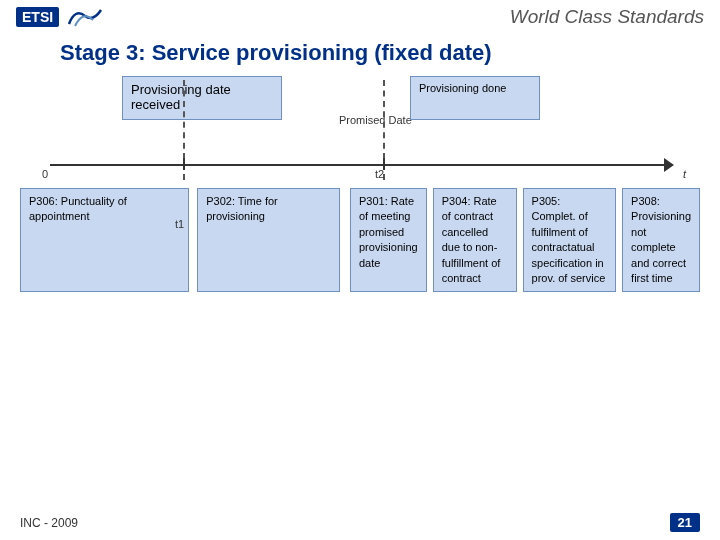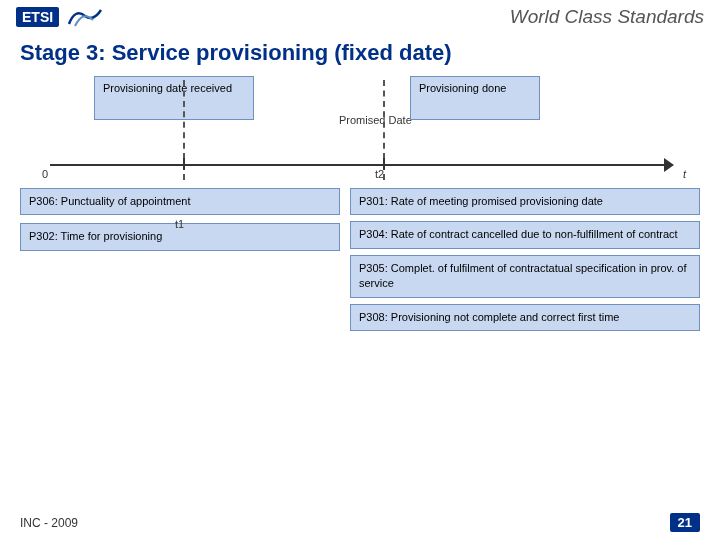--- a/index.html
+++ b/index.html
@@ -40,20 +40,21 @@
       font-size: 19px;
       font-style: italic;
     }
 
     
     #title {
       font-size: 22px;
       font-weight: bold;
       color: #003087;
       padding: 8px 20px 6px 20px;
+      margin-left: 40px;
     }
 
     
     #diagram {
       padding: 4px 20px 0 20px;
       position: relative;
     }
 
     
     .top-boxes {
@@ -62,24 +63,24 @@
       gap: 0;
       margin-bottom: 0;
       position: relative;
       height: 70px;
     }
 
     .box-prov-date {
       background: #c8d8f0;
       border: 1px solid #7090c0;
       padding: 5px 8px;
-      font-size: 11px;
+      font-size: 13px;
       width: 160px;
       min-height: 44px;
-      margin-left: 74px;
+      margin-left: 102px;
       margin-top: 0;
     }
 
     .promised-date-label {
       position: absolute;
       left: 319px;
       top: 38px;
       font-size: 11px;
       color: #333;
     }
@@ -177,28 +178,28 @@
     
     #lower {
       display: flex;
       padding: 8px 20px 0 20px;
       gap: 10px;
     }
 
     .left-col {
       width: 320px;
       display: flex;
-      flex-direction: column;
+      flex-direction: row;
       gap: 8px;
     }
 
     .right-col {
       flex: 1;
       display: flex;
-      flex-direction: column;
+      flex-direction: row;
       gap: 6px;
     }
 
     .info-box {
       background: #c8d8f0;
       border: 1px solid #7090c0;
       padding: 5px 8px;
       font-size: 11px;
       line-height: 1.4;
     }

